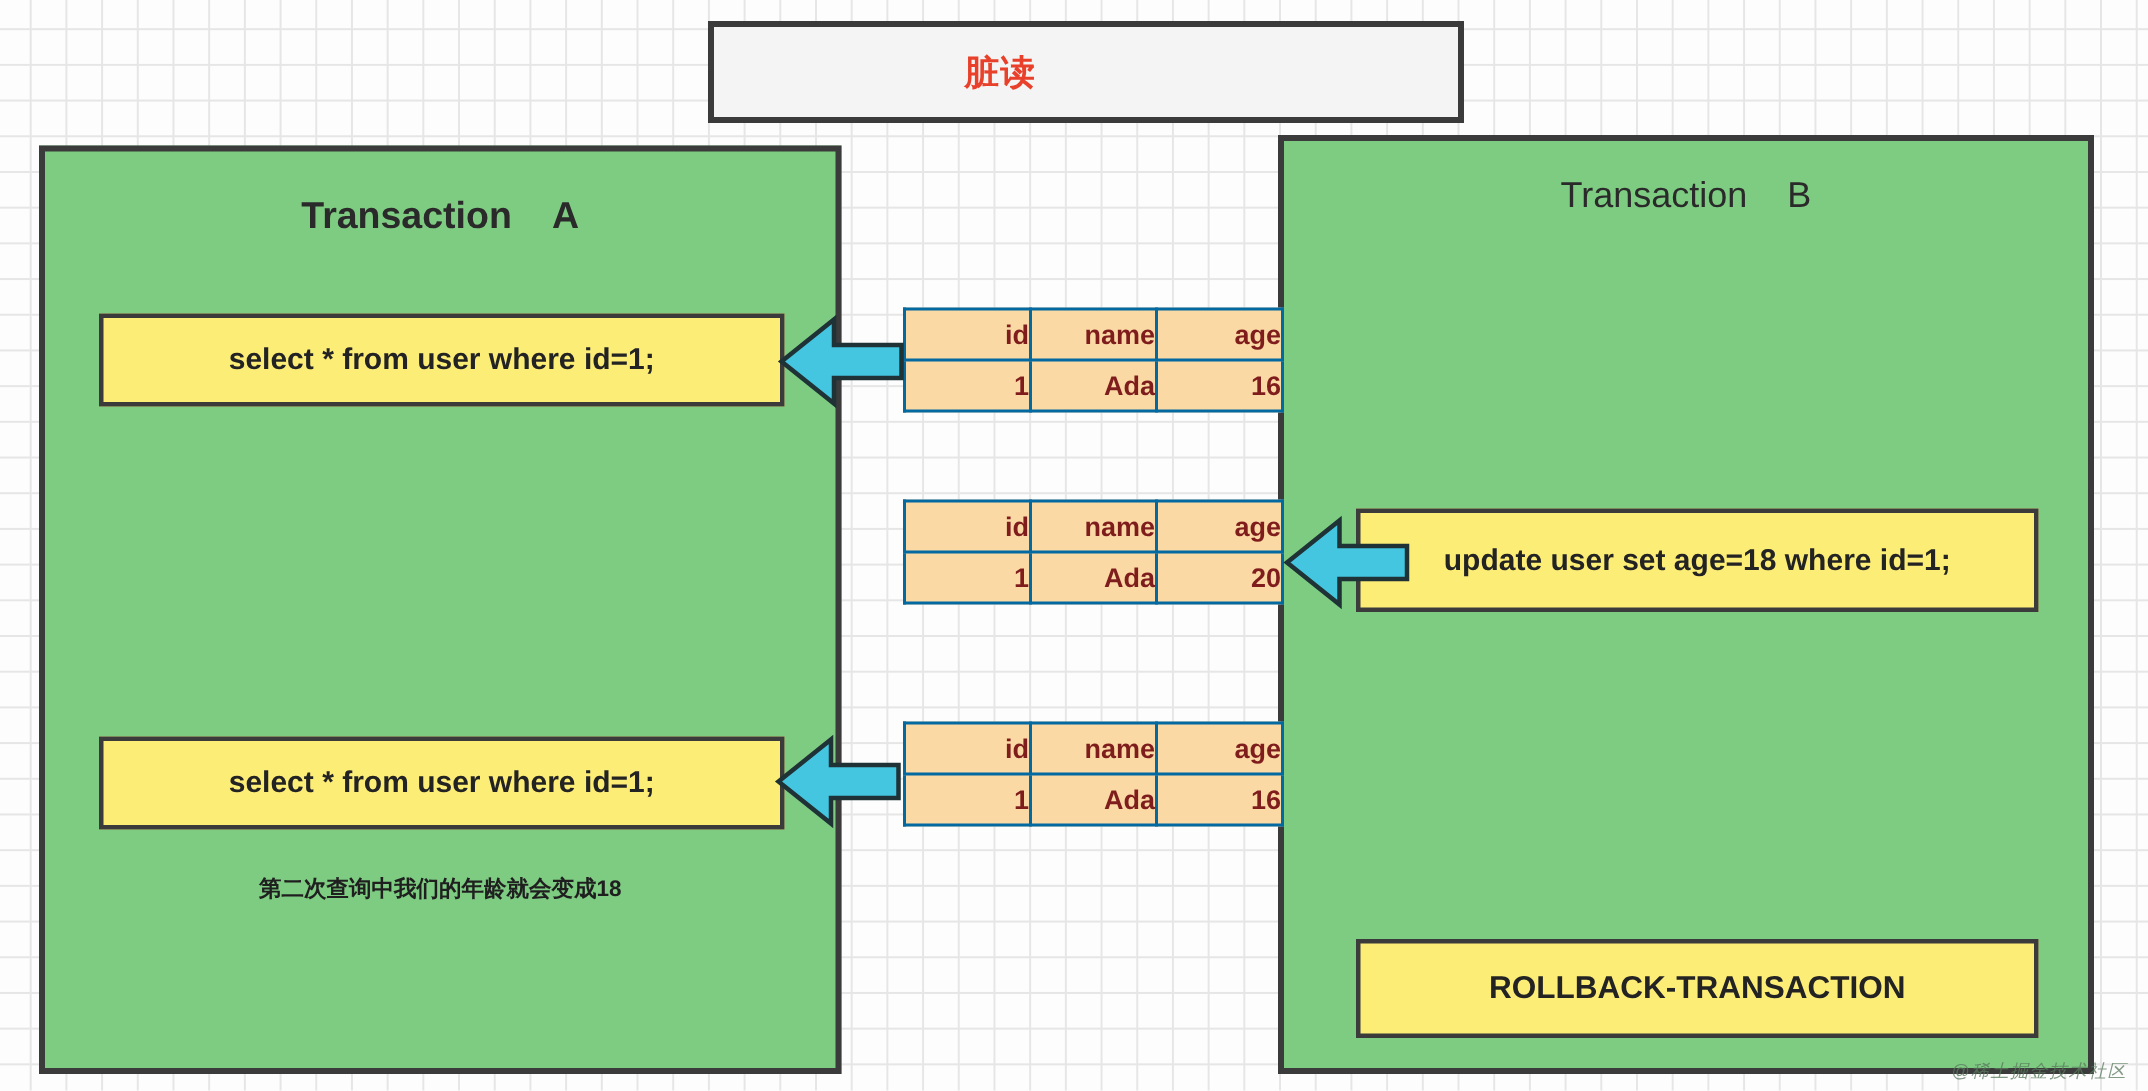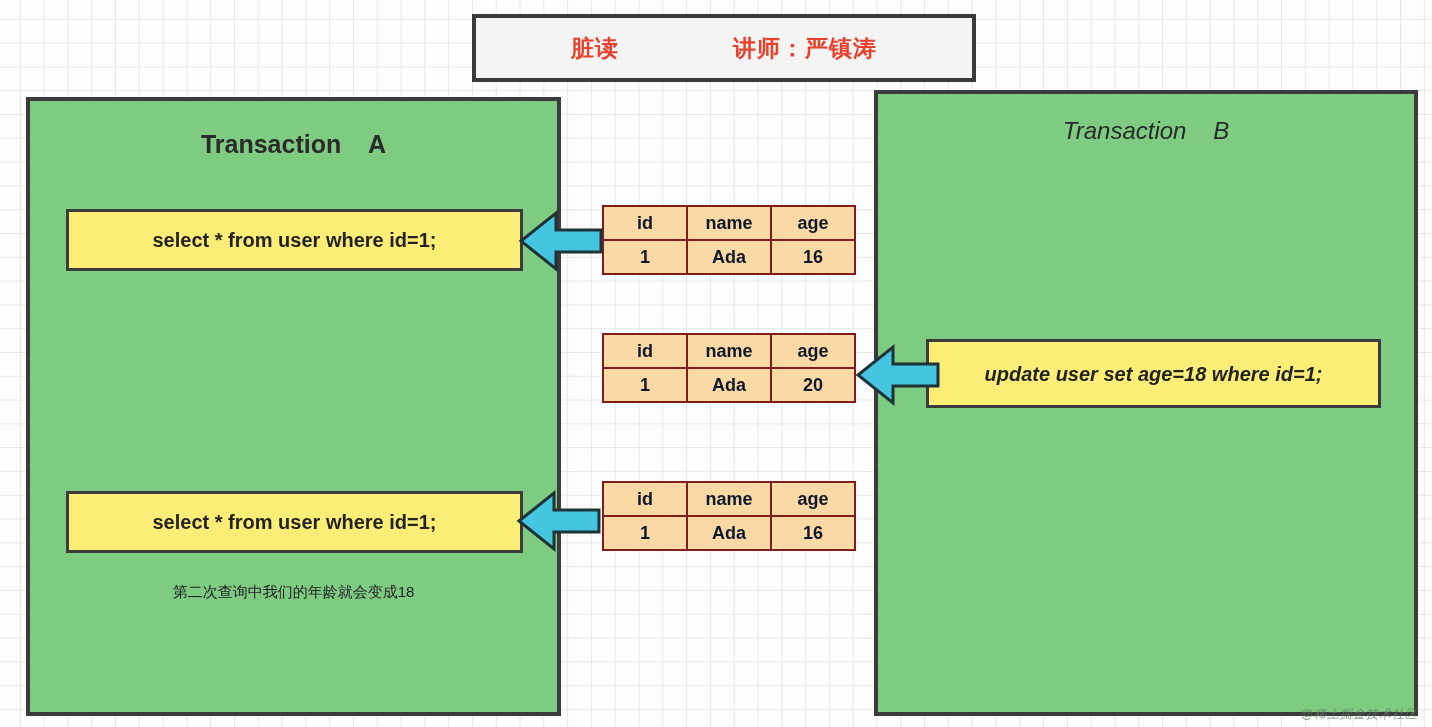--- a/index.html
+++ b/index.html
@@ -48,21 +48,21 @@
   .title-gap { display: inline-block; width: 114px; }
 
   
   .txn {
     position: absolute;
     background: #7ecb82;
     border: 4px solid #3b3b3b;
     box-sizing: border-box;
   }
   #txn-a { left: 26px;  top: 97px; width: 535px; height: 619px; }
-  #txn-b { left: 874px; top: 90px; width: 544px; height: 626px; font-style: italic; }
+  #txn-b { left: 852px; top: 90px; width: 544px; height: 626px; }
 
   .txn-title {
     position: absolute;
     left: 0; right: 0;
     text-align: center;
     color: #2a2a2a;
     white-space: pre;
   }
   #txn-a .txn-title {
     top: 29px;
@@ -95,43 +95,43 @@
   #stmt-b2 { left: 48px; top: 532px; width: 455px; height: 66px; font-size: 21px; }
 
   
   .annotation {
     position: absolute;
     left: 0;
     top: 482px;
     width: 100%;
     text-align: center;
     font-size: 15px;
-    font-weight: normal;
+    font-weight: bold;
     color: #1f1f1f;
   }
 
   
   .rtable {
     position: absolute;
     border-collapse: collapse;
     background: #fbd9a5;
     table-layout: fixed;
   }
   #rtable-1 { left: 602px; top: 205px; }
   #rtable-2 { left: 602px; top: 333px; }
   #rtable-3 { left: 602px; top: 481px; }
   .rtable td {
-    border: 2px solid #7f1d1d;
+    border: 2px solid #0369a1;
     width: 82px;
     height: 32px;
-    text-align: center;
+    text-align: right;
     vertical-align: middle;
     font-size: 18px;
     font-weight: bold;
-    color: #0f172a;
+    color: #7f1d1d;
     padding: 0;
   }
 
   
   .arrow {
     position: absolute;
   }
   #arrow-1 { left: 518px; top: 208px; }
   #arrow-2 { left: 855px; top: 342px; }
   #arrow-3 { left: 516px; top: 488px; }
@@ -147,39 +147,39 @@
     font-style: italic;
   }
 </style>
 </head>
 <body>
 
 <div class="title-box">
   <div class="title-inner">
     <span class="title-text">脏读</span>
     <span class="title-gap"></span>
-    <span class="title-text">讲师：严镇涛</span>
   </div>
 </div>
 
 <div class="txn" id="txn-a">
   <div class="txn-title">Transaction    A</div>
 
   <div class="stmt" id="stmt-a1">select * from user where id=1;</div>
 
   <div class="stmt" id="stmt-a2">select * from user where id=1;</div>
 
   <div class="annotation">第二次查询中我们的年龄就会变成18</div>
 </div>
 
 <div class="txn" id="txn-b">
   <div class="txn-title">Transaction    B</div>
 
   <div class="stmt" id="stmt-b1">update user set age=18 where id=1;</div>
 
+  <div class="stmt" id="stmt-b2">ROLLBACK-TRANSACTION</div>
 </div>
 
 <table class="rtable" id="rtable-1">
   <tbody>
       <tr>
     <td>id</td>
     <td>name</td>
     <td>age</td>
   </tr>
   <tr>

